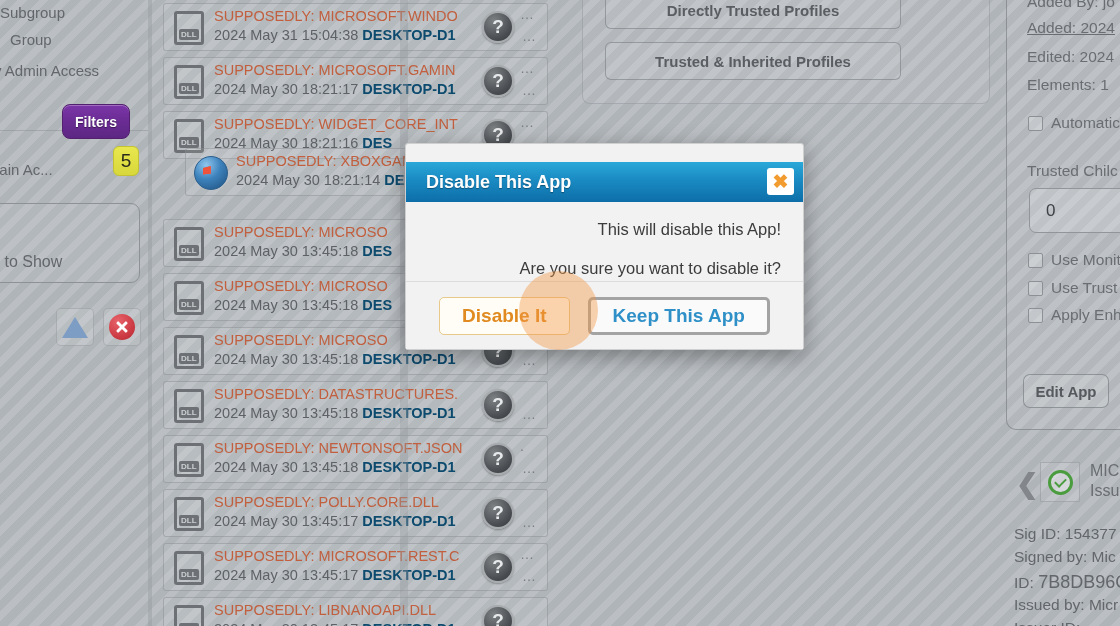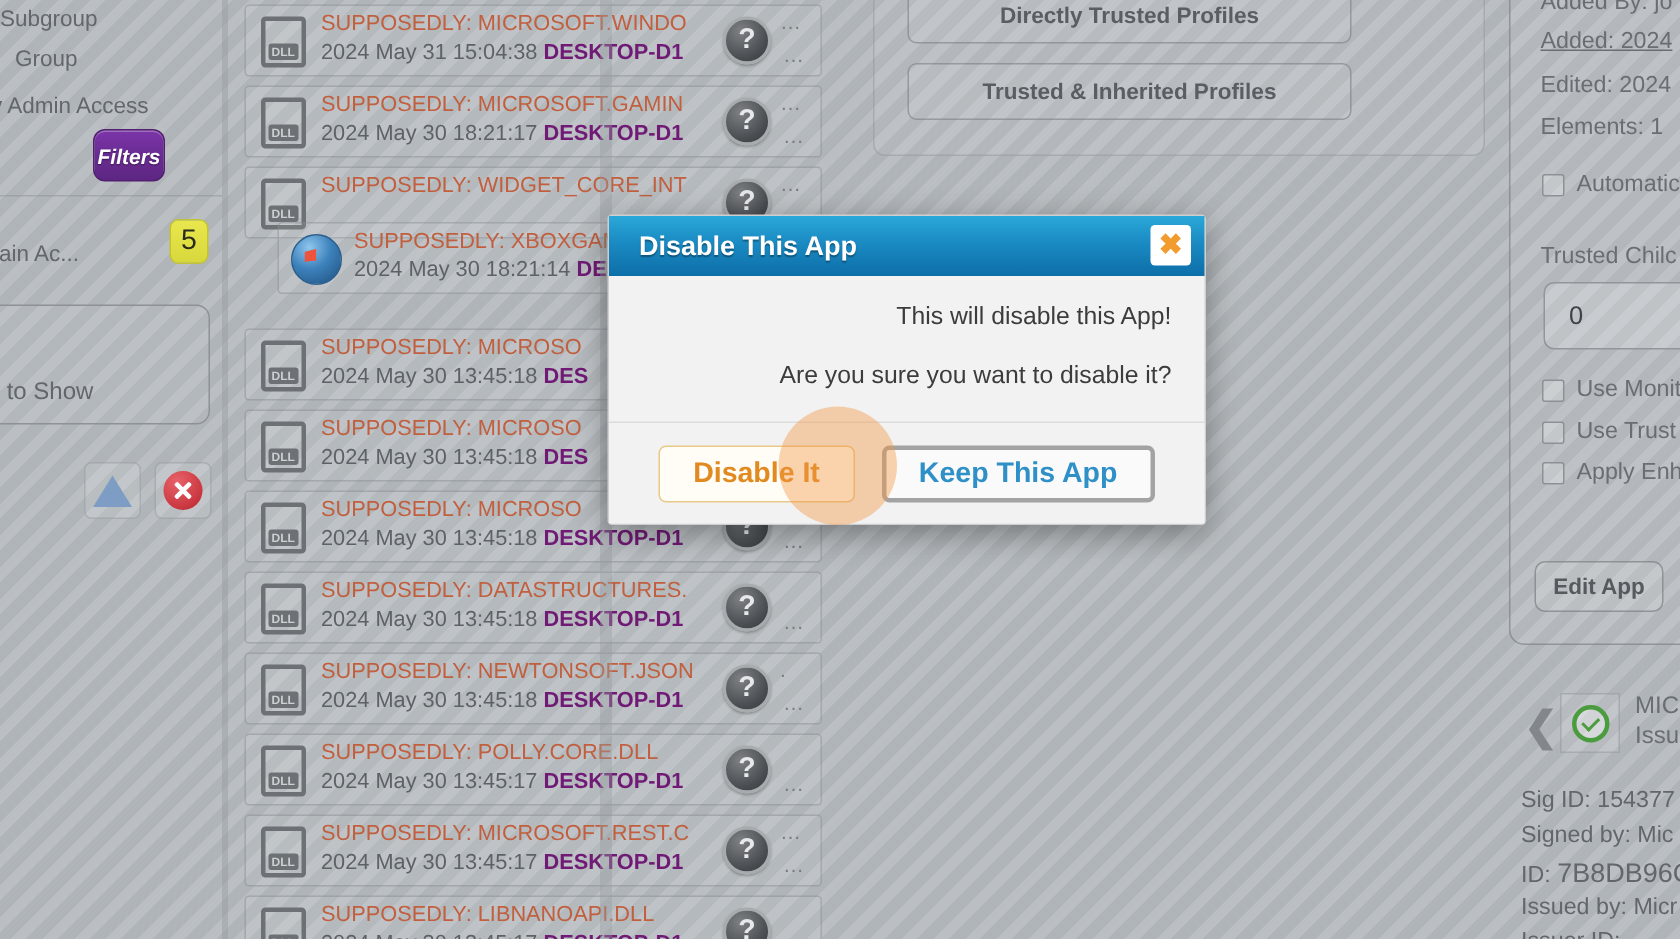--- a/index.html
+++ b/index.html
@@ -32,31 +32,30 @@
     color: #63676b;
     font-size: 15px;
     white-space: nowrap;
   }
   #sb-subgroup { left: 0px;  top: 4px; }
   #sb-group    { left: 10px; top: 31px; }
   #sb-admin    { left: -6px; top: 62px; }
   #sb-mainac   { left: -4px; top: 161px; }
 
   #filters-btn {
-    position: absolute; left: 62px; top: 86px;
-    width: 48px; height: 35px;
+    position: absolute; left: 62px; top: 104px;
+    width: 68px; height: 35px;
     border-radius: 8px;
     background: linear-gradient(to bottom, #7b35a8 0%, #6a2c93 50%, #5d2683 100%);
     border: 1px solid #53206f;
     color: #ffffff;
     font-size: 14px; font-weight: bold;
     display: flex; align-items: center; justify-content: center;
     text-shadow: 0 1px 1px rgba(0,0,0,0.45);
     box-shadow: inset 0 1px 0 rgba(255,255,255,0.28);
-    font-style: italic;
   }
   #count-badge {
     position: absolute; left: 113px; top: 146px;
     width: 26px; height: 30px;
     border-radius: 6px;
     background: linear-gradient(to bottom, #e8e84e 0%, #d8d83c 100%);
     border: 1px solid #c2c233;
     color: #2b2b1d;
     font-size: 19px;
     display: flex; align-items: center; justify-content: center;
@@ -169,21 +168,21 @@
     color: #c15f3e;
     font-size: 14.5px;
     white-space: nowrap;
   }
   .row-sub {
     position: absolute; left: 50px; top: 23px;
     color: #5e6266;
     font-size: 14.5px;
     white-space: nowrap;
   }
-  .row-sub b { color: #701a75; font-weight: bold; }
+  .row-sub b { color: #0c4a6e; font-weight: bold; }
   .q-badge {
     position: absolute; left: 318px; top: 7px;
     width: 32px; height: 32px; border-radius: 50%;
     background: radial-gradient(circle at 35% 28%, #7d8184 0%, #4a4e52 65%, #34383b 100%);
     border: 2px solid #a7abae;
     color: #e6e8ea;
     font-size: 19px; font-weight: bold;
     display: flex; align-items: center; justify-content: center;
     box-shadow: 0 1px 2px rgba(0,0,0,0.3);
   }
@@ -324,21 +323,21 @@
     background: #f2f2f2;
     border: 1px solid #cfcfcf;
     border-radius: 3px;
     box-shadow: 0 6px 22px rgba(0,0,0,0.35);
     z-index: 40;
   }
   #modal-title-bar {
     position: relative;
     height: 40px;
     background: linear-gradient(to bottom, #2aa8d8 0%, #1b8cc4 42%, #0d6ea8 100%);
-    display: flex; align-items: center;
+    display: flex; align-items: center; margin-top: 18px;
   }
   #modal-title {
     color: #ffffff; font-size: 18px; font-weight: bold;
     margin-left: 20px;
     text-shadow: 0 1px 1px rgba(0,0,0,0.35);
   }
   #modal-close {
     position: absolute; right: 9px; top: 6px;
     width: 27px; height: 27px;
     background: #ffffff;
@@ -432,20 +431,21 @@
         <div class="row-sub"><span>2024 May 30 18:21:17 </span><b>DESKTOP-D1</b></div>
         <div class="q-badge">?</div>
         <div class="row-dots-a">…</div>
         <div class="row-dots-b">…</div>
       </div>
       <div class="row" style="top: 111px;">
         <div class="row-icon">
           <span class="dll-icon"></span>
         </div>
         <div class="row-title">SUPPOSEDLY: WIDGET_CORE_INT</div>
+        <div class="row-sub"><span>2024 May 30 18:21:16 </span><b>DES</b></div>
         <div class="q-badge">?</div>
         <div class="row-dots-a">…</div>
       </div>
       <div class="row" style="top: 148px; margin-left: 22px;">
         <div class="row-icon">
           <span class="win-icon"></span>
         </div>
         <div class="row-title">SUPPOSEDLY: XBOXGAM</div>
         <div class="row-sub"><span>2024 May 30 18:21:14 </span><b>DES</b></div>
       </div>

